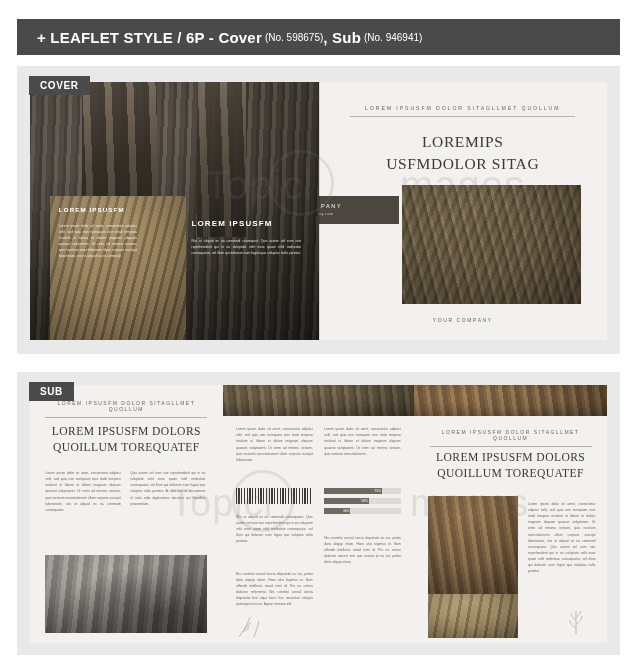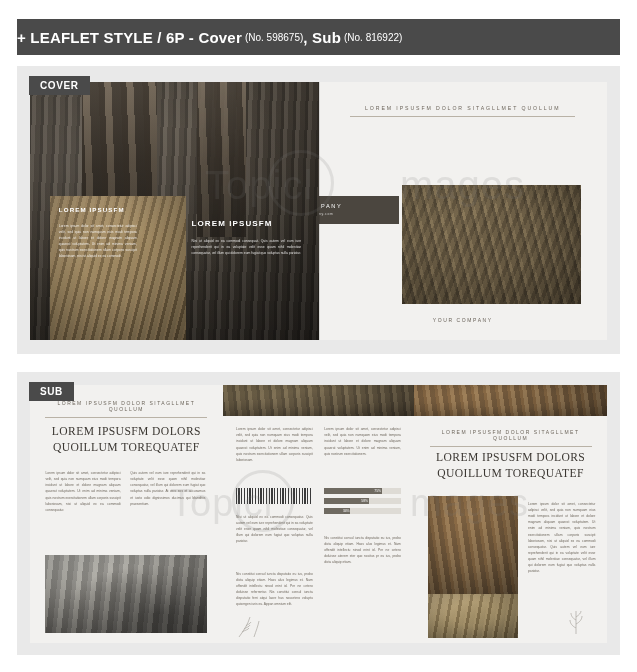--- a/index.html
+++ b/index.html
@@ -17,21 +17,21 @@
   }
 
   
   .header {
     position: absolute;
     left: 17px; top: 19px;
     width: 603px; height: 36px;
     background: #4a4a4a;
     display: flex;
     align-items: center;
-    padding-left: 0;
+    padding-left: 20px;
     color: #ffffff;
   }
   .header .h-main {
     font-size: 15px;
     font-weight: bold;
     letter-spacing: 0.2px;
     white-space: nowrap;
   }
   .header .h-sub {
     font-size: 10px;
@@ -252,21 +252,21 @@
 </style>
 </head>
 <body>
 
 <div class="page">
 
   <div class="header">
     <span class="h-main">+ LEAFLET STYLE / 6P - Cover</span>
     <span class="h-sub">(No. 598675)</span>
     <span class="h-main">, Sub</span>
-    <span class="h-sub">(No. 816922)</span>
+    <span class="h-sub">(No. 946941)</span>
   </div>
 
   <div class="panel" id="panel-cover">
     <div class="tag">COVER</div>
 
     <div class="spread" id="cover-spread">
       <div class="gutter"></div>
 
       <div class="half left">
         <div class="photo ph-forest-dark vig" style="left:0; top:0; width:100%; height:100%;"></div>
@@ -280,20 +280,24 @@
         <div class="cap-title" style="left:10%; top:48%; font-size:6.2px;">LOREM IPSUSFM</div>
         <div class="cap-body" style="left:10%; top:55%; width:27%;">Lorem ipsum dolor sit amet, consectetur adipisci velit, sed quia non numquam eius modi tempora incidunt ut labore et dolore magnam aliquam quaerat voluptatem. Ut enim ad minima veniam, quis nostrum exercitationem ullam corporis suscipit laboriosam, nisi ut aliquid ex ea commodi.</div>
       </div>
 
       <div class="half right">
         <div style="position:absolute; left:11%; top:9%; width:78%;">
           <div class="tiny-head">LOREM IPSUSFM DOLOR SITAGLLMET QUOLLUM</div>
           <div class="rule" style="margin-top:5px;"></div>
         </div>
 
+        <div class="big-title" style="position:absolute; left:8%; top:19%; width:84%;">
+          <div>LOREMIPS</div>
+          <div>USFMDOLOR SITAG</div>
+        </div>
 
         <div class="photo ph-conifer vig" style="left:29%; top:40%; width:62%; height:46%;"></div>
 
         <div class="darkband" style="position:absolute; left:-34%; top:44%; width:62%; height:11%;">
           <div class="b1">YOUR COMPANY</div>
           <div class="b2">www.yourcompany.com</div>
         </div>
 
         <div class="company" style="left:0; top:91%;">YOUR COMPANY</div>
       </div>

